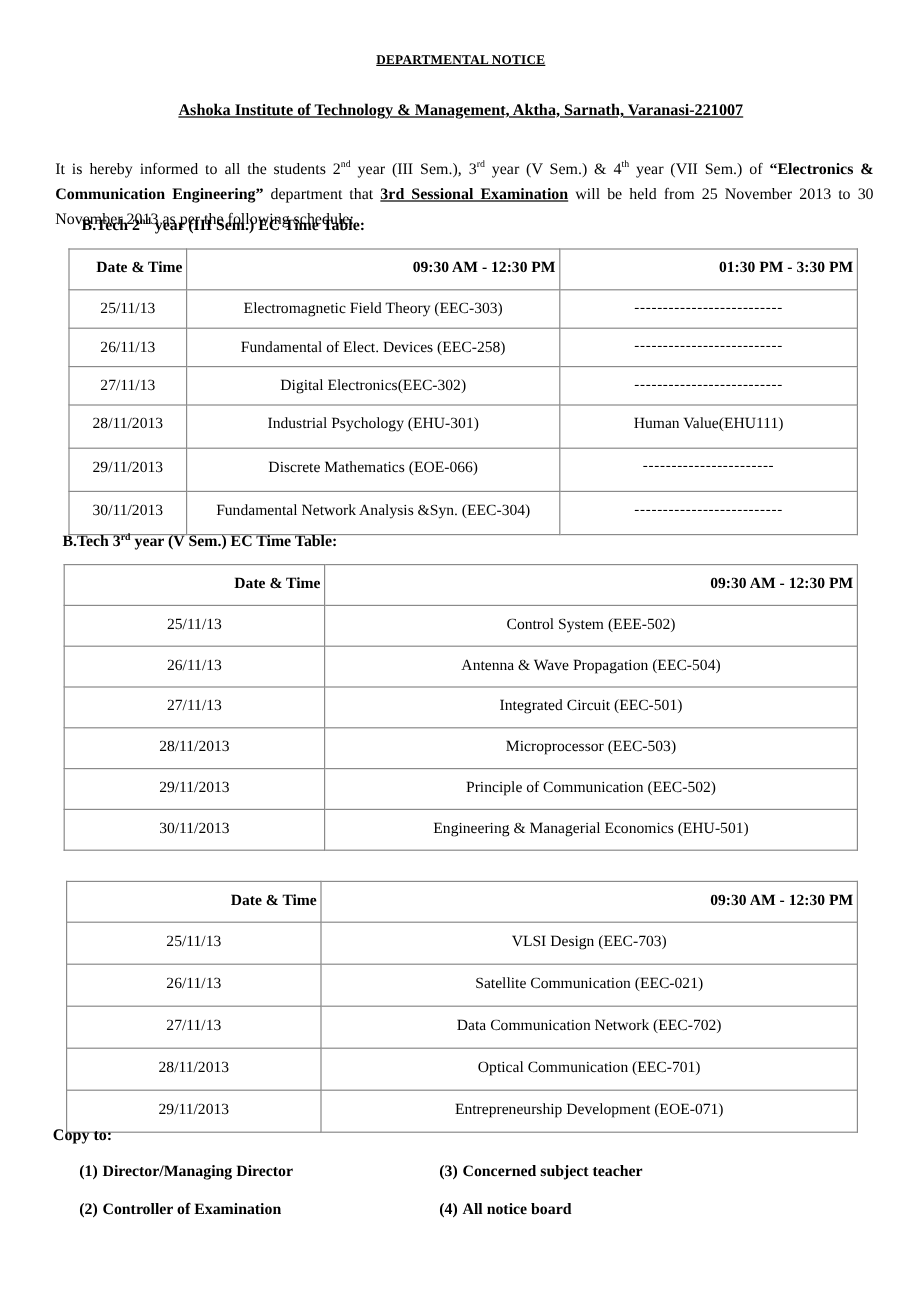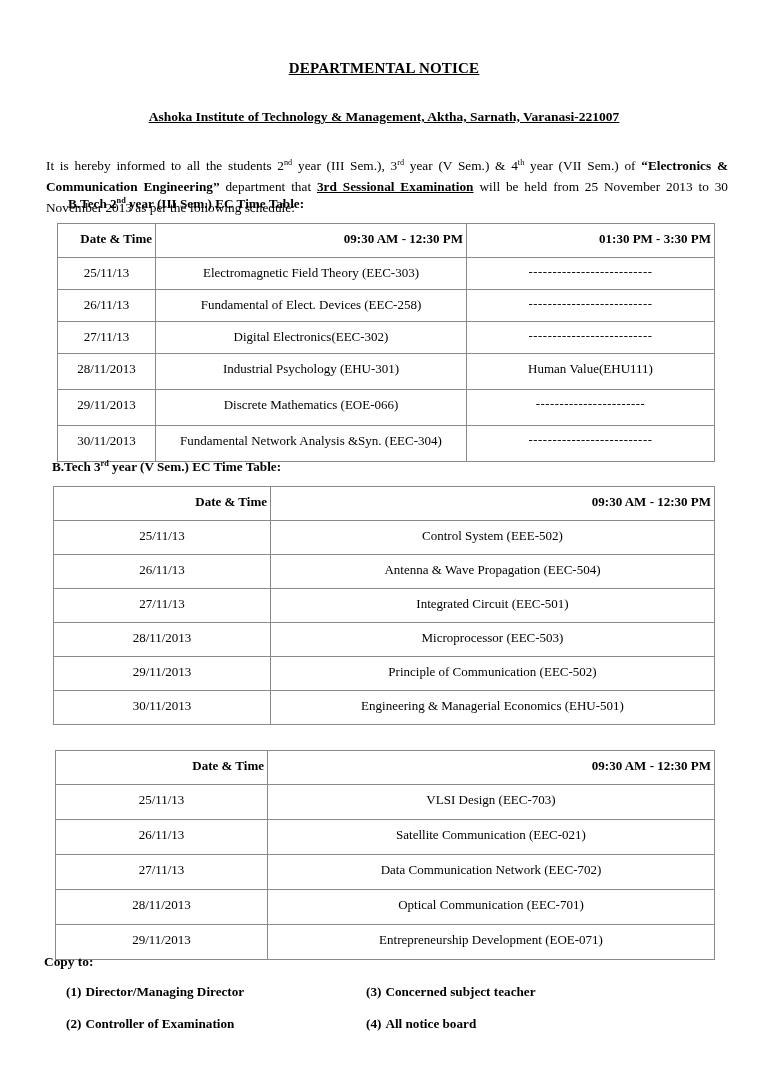--- a/index.html
+++ b/index.html
@@ -21,23 +21,23 @@
     width: 768px;
     height: 1087px;
     background: #ffffff;
     box-sizing: border-box;
   }
 
   
   .doc-title {
     text-align: center;
     font-weight: bold;
-    font-size: 15px;
+    font-size: 11px;
     letter-spacing: .2px;
-    margin: 16px;
+    margin: 0;
     padding-top: 44px;
   }
   .doc-title span { text-decoration: underline; }
 
   .doc-subtitle {
     text-align: center;
     font-weight: bold;
     font-size: 13.5px;
     margin: 12px;
     padding-top: 16px;

